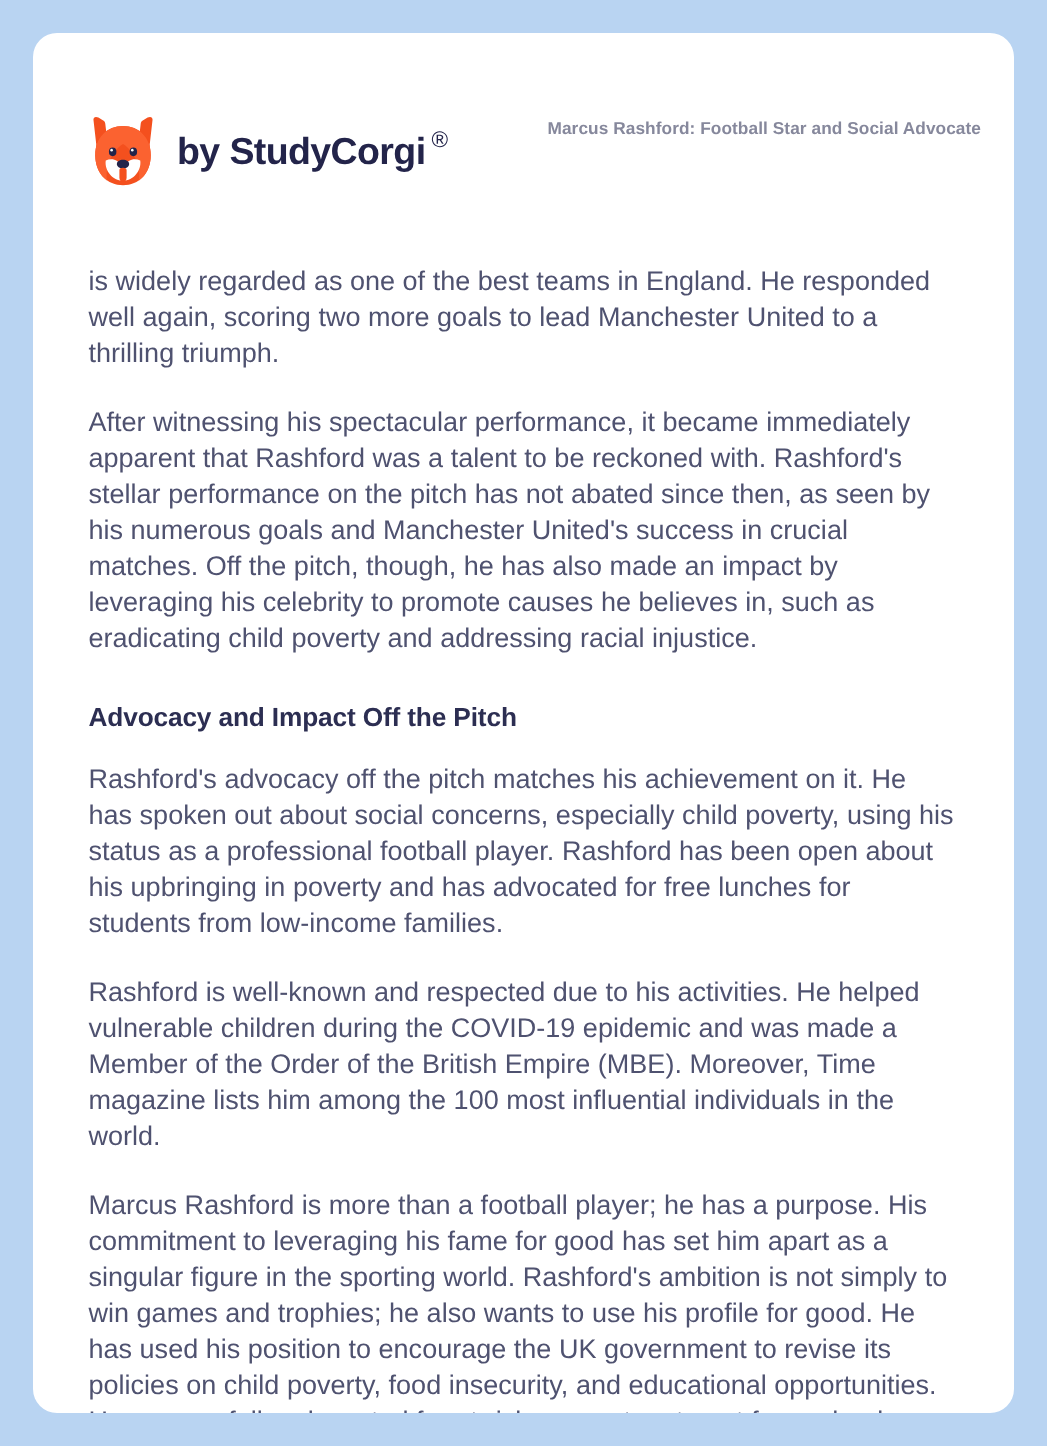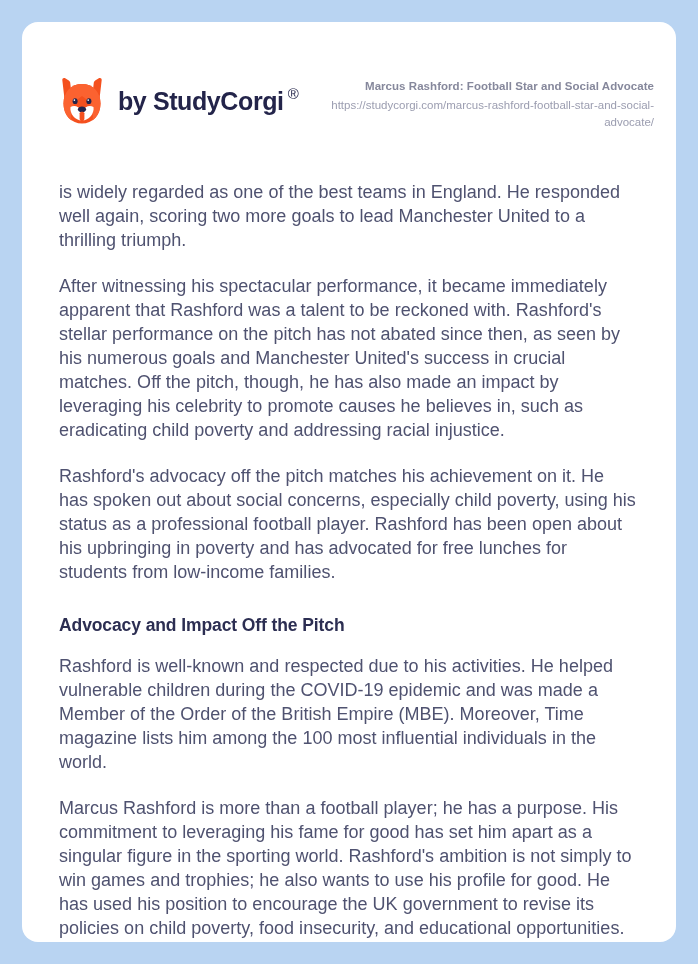--- a/index.html
+++ b/index.html
@@ -133,37 +133,36 @@
         <path d="M20.6 37.3 C20.6 36.4 21.7 35.8 23 35.8 C24.3 35.8 25.4 36.4 25.4 37.3 L25.4 42.5 C25.4 44.3 24.3 45.4 23 45.4 C21.7 45.4 20.6 44.3 20.6 42.5 Z" fill="#f4501e"></path>
       </svg>
       <div class="brand-wordmark">
         <span class="brand-name">by StudyCorgi</span>
         <span class="brand-reg">®</span>
       </div>
     </div>
 
     <div class="doc-meta">
       <div class="doc-title">Marcus Rashford: Football Star and Social Advocate</div>
-      <div class="doc-url">https://studycorgi.com/marcus-rashford-football-star-and-social-advocate/</div>
     </div>
 
   </div>
 
   <div class="doc-body">
       <div class="block">
         <p>is widely regarded as one of the best teams in England. He responded well again, scoring two more goals to lead Manchester United to a thrilling triumph.</p>
       </div>
       <div class="block">
         <p>After witnessing his spectacular performance, it became immediately apparent that Rashford was a talent to be reckoned with. Rashford's stellar performance on the pitch has not abated since then, as seen by his numerous goals and Manchester United's success in crucial matches. Off the pitch, though, he has also made an impact by leveraging his celebrity to promote causes he believes in, such as eradicating child poverty and addressing racial injustice.</p>
       </div>
       <div class="block">
-        <p>Rashford's advocacy off the pitch matches his achievement on it. He has spoken out about social concerns, especially child poverty, using his status as a professional football player. Rashford has been open about his upbringing in poverty and has advocated for free lunches for students from low-income families.</p>
+        <h2>Advocacy and Impact Off the Pitch</h2>
       </div>
       <div class="block">
-        <h2>Advocacy and Impact Off the Pitch</h2>
+        <p>Rashford's advocacy off the pitch matches his achievement on it. He has spoken out about social concerns, especially child poverty, using his status as a professional football player. Rashford has been open about his upbringing in poverty and has advocated for free lunches for students from low-income families.</p>
       </div>
       <div class="block">
         <p>Rashford is well-known and respected due to his activities. He helped vulnerable children during the COVID-19 epidemic and was made a Member of the Order of the British Empire (MBE). Moreover, Time magazine lists him among the 100 most influential individuals in the world.</p>
       </div>
       <div class="block">
         <p>Marcus Rashford is more than a football player; he has a purpose. His commitment to leveraging his fame for good has set him apart as a singular figure in the sporting world. Rashford's ambition is not simply to win games and trophies; he also wants to use his profile for good. He has used his position to encourage the UK government to revise its policies on child poverty, food insecurity, and educational opportunities. He successfully advocated for at-risk youngsters to get free school meals throughout the summer of 2020 in the United Kingdom.</p>
       </div>
       <div class="block">
         <p>Rashford's commitment to creating a good revise in the world is admirable and an</p>
       </div>

